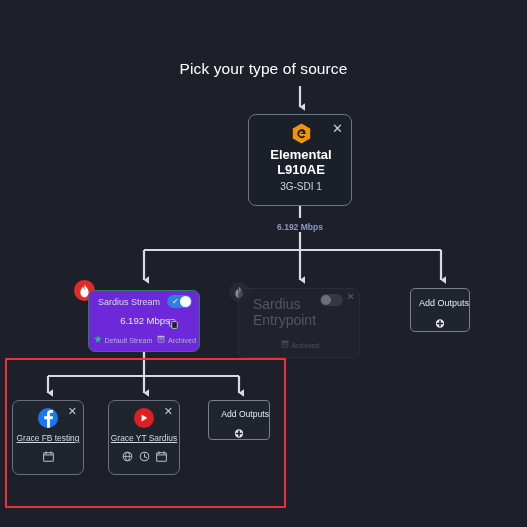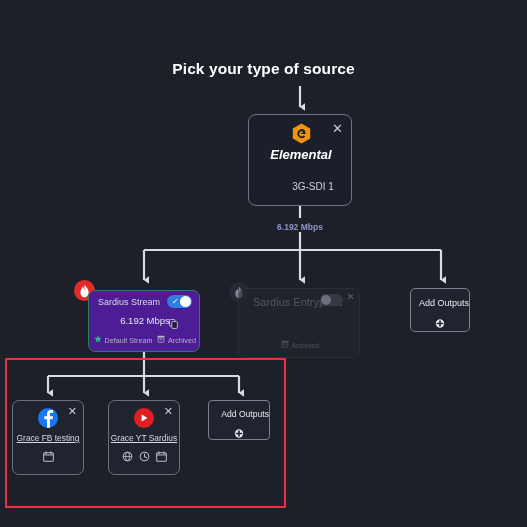--- a/index.html
+++ b/index.html
@@ -9,21 +9,21 @@
     font-family:"Liberation Sans","DejaVu Sans",sans-serif;
     overflow:hidden;
     position:relative;
   }
   #canvas{position:absolute;left:0;top:0;width:527px;height:527px;}
   .abs{position:absolute;}
 
   
   #heading{
     left:0;top:60px;width:527px;text-align:center;
-    color:#ffffff;font-size:15.5px;font-weight:bold;letter-spacing:.1px;
+    color:#ffffff;font-size:15.5px;font-weight:normal;letter-spacing:.1px;
   }
 
   
   #wires{position:absolute;left:0;top:0;width:527px;height:527px;pointer-events:none;}
 
   
   .node{
     position:absolute;
     background:#20242f;
     border:1px solid #5a6270;
@@ -34,51 +34,51 @@
     position:absolute;color:#c9ced8;font-size:13px;line-height:1;
     font-family:"Liberation Sans",sans-serif;cursor:pointer;
   }
 
   
   #node-elemental{left:248px;top:114px;width:104px;height:92px;
     background:#1b1f29;border-color:#6d7482;border-radius:8px;}
   #elemental-logo{left:43px;top:8px;width:19px;height:21px;}
   #elemental-close{right:8px;top:7px;}
   #elemental-title{left:0;top:32px;width:104px;text-align:center;
-    color:#fff;font-size:13px;font-weight:bold;line-height:15px;font-style:italic;}
-  #elemental-sub{left:12px;top:66px;width:104px;text-align:center;
+    color:#fff;font-size:13px;font-weight:bold;line-height:15px;}
+  #elemental-sub{left:0;top:66px;width:104px;text-align:center;
     color:#cfd4dd;font-size:10px;}
 
   
   #bitrate-label{left:248px;top:222px;width:104px;text-align:center;
     color:#8d96c9;font-size:8.5px;font-weight:bold;}
 
   
   #node-stream{left:88px;top:290px;width:112px;height:62px;
-    background:#4c1d95;border:1px solid #2f7a63;border-radius:7px;}
+    background:#6d28d9;border:1px solid #2f7a63;border-radius:7px;}
   #stream-badge{left:74px;top:280px;width:21px;height:21px;border-radius:50%;
     background:#e02b28;display:flex;align-items:center;justify-content:center;}
   #stream-title{left:9px;top:6px;color:#d7dbe3;font-size:9px;}
   #stream-toggle{right:7px;top:4px;width:25px;height:13px;border-radius:7px;
     background:#2f7fe0;display:flex;align-items:center;}
   #stream-toggle .knob{width:11px;height:11px;border-radius:50%;background:#fff;
     position:absolute;right:1px;top:1px;}
   #stream-toggle .chk{position:absolute;left:5px;top:1px;color:#fff;font-size:8px;line-height:11px;}
   #stream-rate{left:0;top:24px;width:112px;text-align:center;color:#e4e7ec;font-size:9.5px;}
   #stream-copy{position:absolute;left:80px;top:24px;width:9px;height:10px;}
   #stream-footer{left:0;top:44px;width:112px;display:flex;align-items:center;
     justify-content:center;gap:5px;font-size:7.2px;color:#aeb4c0;}
   .footer-chip{display:flex;align-items:center;gap:2.5px;}
 
   
   #node-entry{left:238px;top:288px;width:122px;height:70px;
     background:#22252f;border:1px solid #32363f;border-radius:7px;opacity:.62;}
   #entry-badge{left:229px;top:282px;width:20px;height:20px;border-radius:50%;
     background:#262a35;display:flex;align-items:center;justify-content:center;}
-  #entry-title{left:14px;top:7px;color:#717886;font-size:11px;}
+  #entry-title{left:14px;top:7px;color:#717886;font-size:14px;}
   #entry-toggle{right:16px;top:5px;width:23px;height:12px;border-radius:6px;
     background:#434853;}
   #entry-toggle .knob{width:10px;height:10px;border-radius:50%;background:#9aa0ab;
     position:absolute;left:1px;top:1px;}
   #entry-close{right:4px;top:3px;color:#7a8090;font-size:10px;}
   #entry-footer{left:0;top:51px;width:122px;display:flex;align-items:center;
     justify-content:center;gap:3px;font-size:7.2px;color:#6b7280;}
 
   
   #node-addout-top{left:410px;top:288px;width:60px;height:44px;
@@ -156,20 +156,21 @@
   <div class="node" id="node-elemental">
     <div class="abs" id="elemental-logo">
       <svg width="19" height="21" viewBox="0 0 19 21">
         <polygon points="9.5,0.6 18.2,5.6 18.2,15.4 9.5,20.4 0.8,15.4 0.8,5.6" fill="#f0930f"></polygon>
         <path d="M12.6,7.1 a4.4,4.4 0 1 0 0.6,6.4 l-1.9,-1.0 a2.4,2.4 0 1 1 -0.1,-3.3 l-3.2,1.9 l5.9,0 z" fill="#1b1f29"></path>
       </svg>
     </div>
     <div class="node-close" id="elemental-close">✕</div>
     <div class="abs" id="elemental-title">
       <div>Elemental</div>
+      <div>L910AE</div>
     </div>
     <div class="abs" id="elemental-sub">3G-SDI 1</div>
   </div>
 
   <div class="abs" id="bitrate-label">6.192 Mbps</div>
 
   <div class="abs" id="stream-badge">
     <svg width="11" height="14" viewBox="0 0 11 14">
       <path d="M5.5,0.4 C6.6,3.0 9.6,4.4 9.6,8.2 C9.6,11.0 7.7,13.3 5.5,13.3
                C3.3,13.3 1.4,11.0 1.4,8.2 C1.4,5.6 3.2,4.6 3.9,2.6

